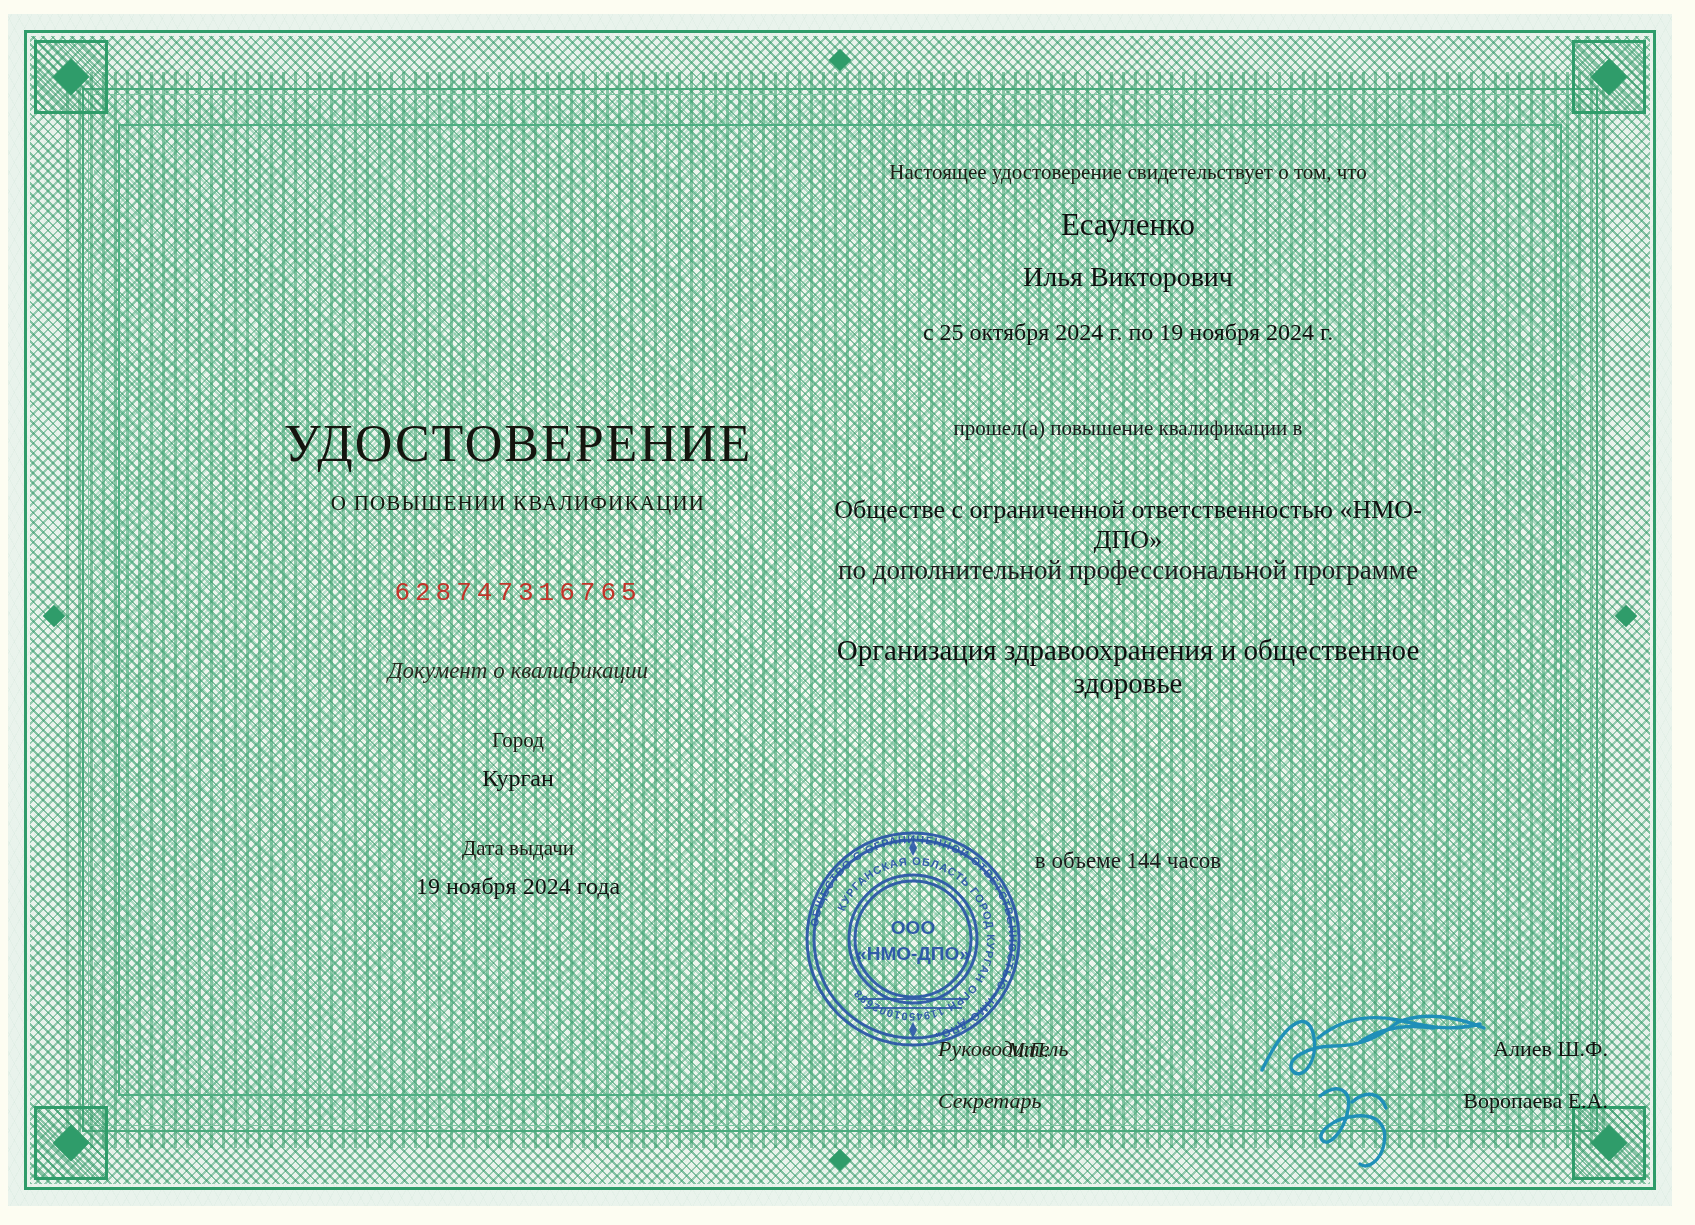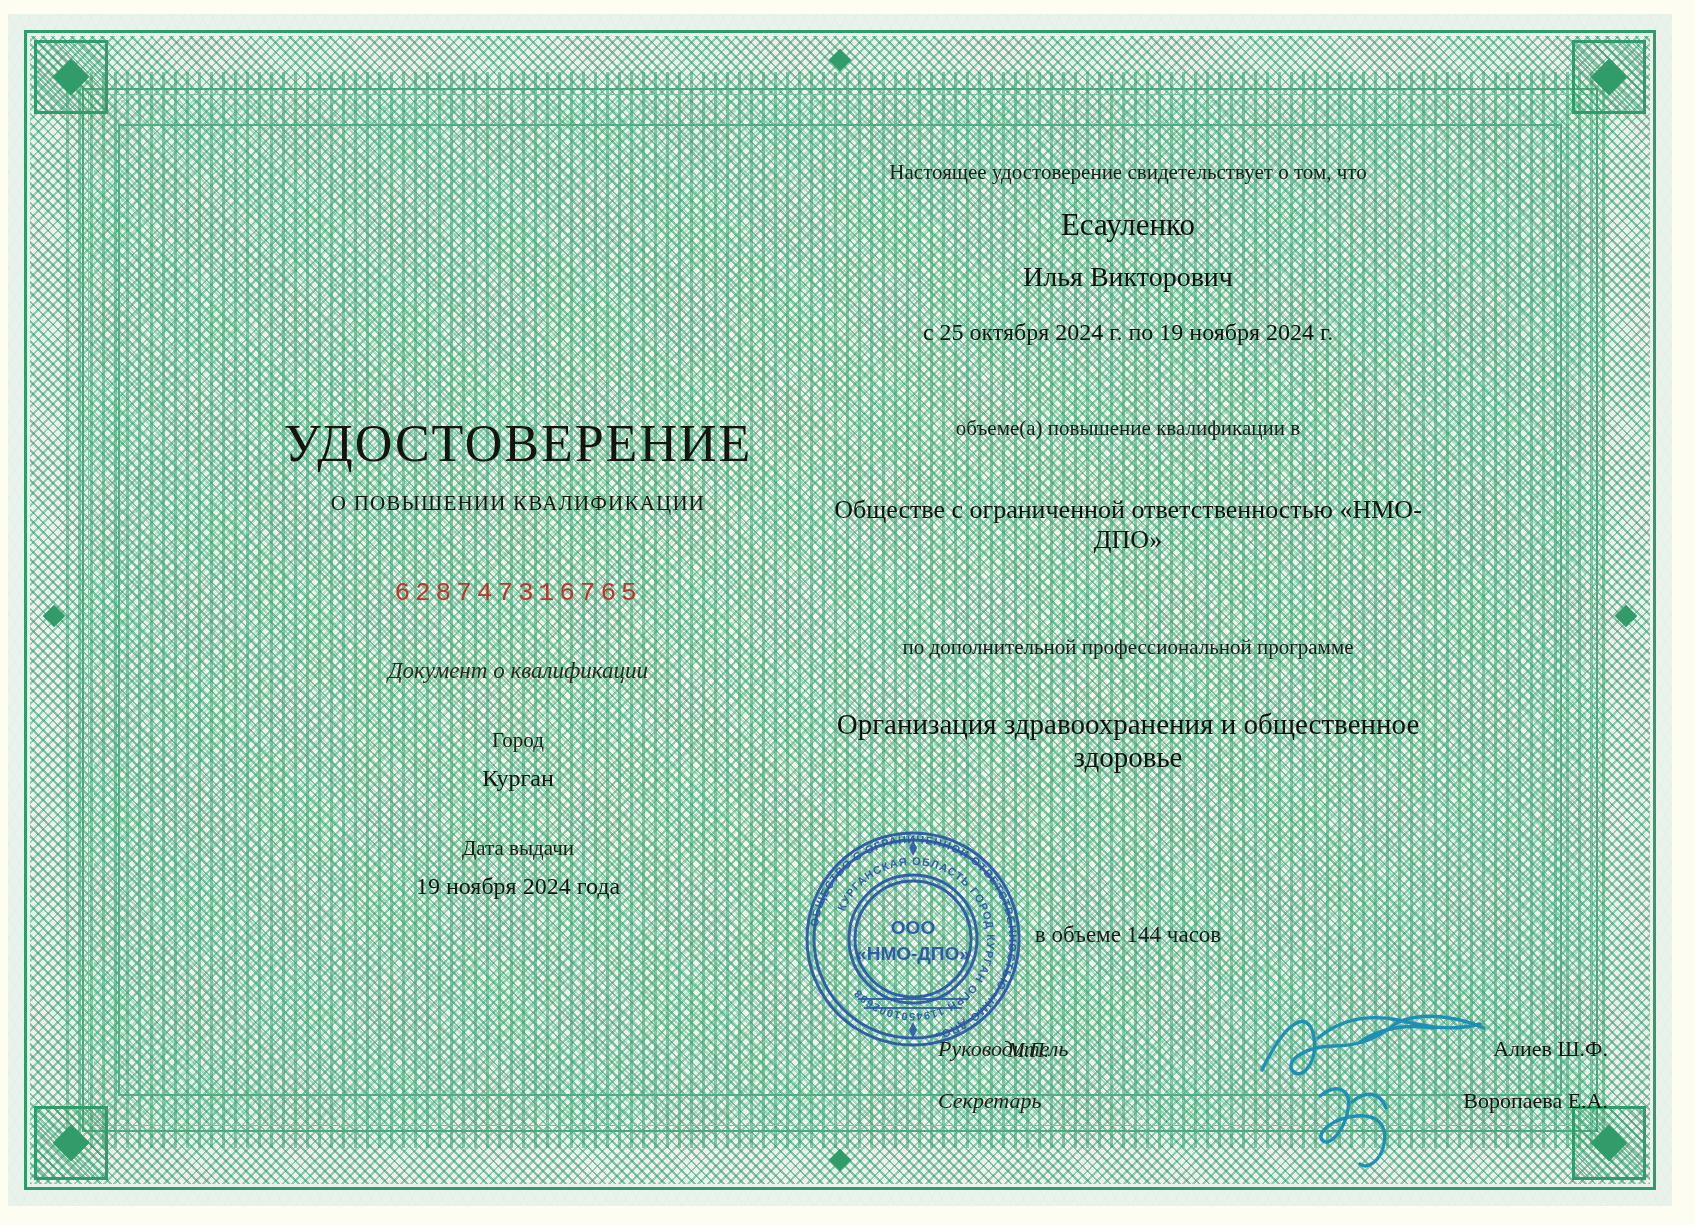--- a/index.html
+++ b/index.html
@@ -216,22 +216,21 @@
   .r-passed {
     margin-top: 70px;
     font-size: 21px;
   }
   .r-org {
     margin-top: 54px;
     font-size: 26px;
     color: #101010;
   }
   .r-program-label {
-    margin-top: 80px;
-    font-size: 21px;
+    font-size: 27px;
   }
   .r-program {
     margin-top: 48px;
     font-size: 29px;
     color: #0f0f0f;
   }
   .r-hours {
     margin-top: 148px;
     font-size: 23px;
   }
@@ -342,21 +341,21 @@
           <div class="field-value">19 ноября 2024 года</div>
         </div>
       </div>
 
       <div class="right-col">
         <div class="r-line">Настоящее удостоверение свидетельствует о том, что</div>
         <div class="r-name">Есауленко</div>
         <div class="r-patronymic">Илья Викторович</div>
         <div class="r-dates nowrap">с 25 октября 2024 г. по 19 ноября 2024 г.</div>
 
-        <div class="r-passed">объеме(а) повышение квалификации в</div>
+        <div class="r-passed">прошел(а) повышение квалификации в</div>
         <div class="r-org">Обществе с ограниченной ответственностью «НМО-ДПО»</div>
 
         <div class="r-program-label">по дополнительной профессиональной программе</div>
         <div class="r-program">Организация здравоохранения и общественное здоровье</div>
 
         <div class="r-hours">в объеме 144 часов</div>
       </div>
 
       <div class="stamp">
         <svg width="230" height="230" viewBox="0 0 230 230" xmlns="http://www.w3.org/2000/svg">

